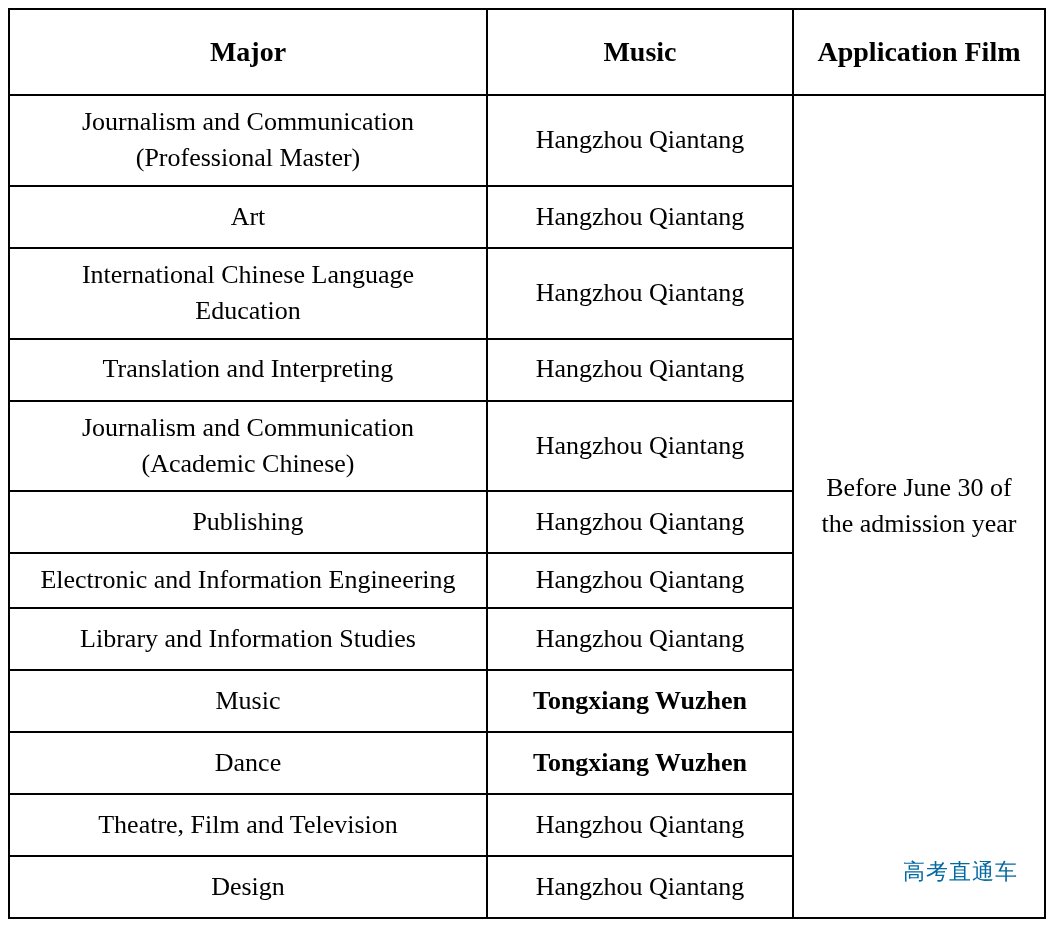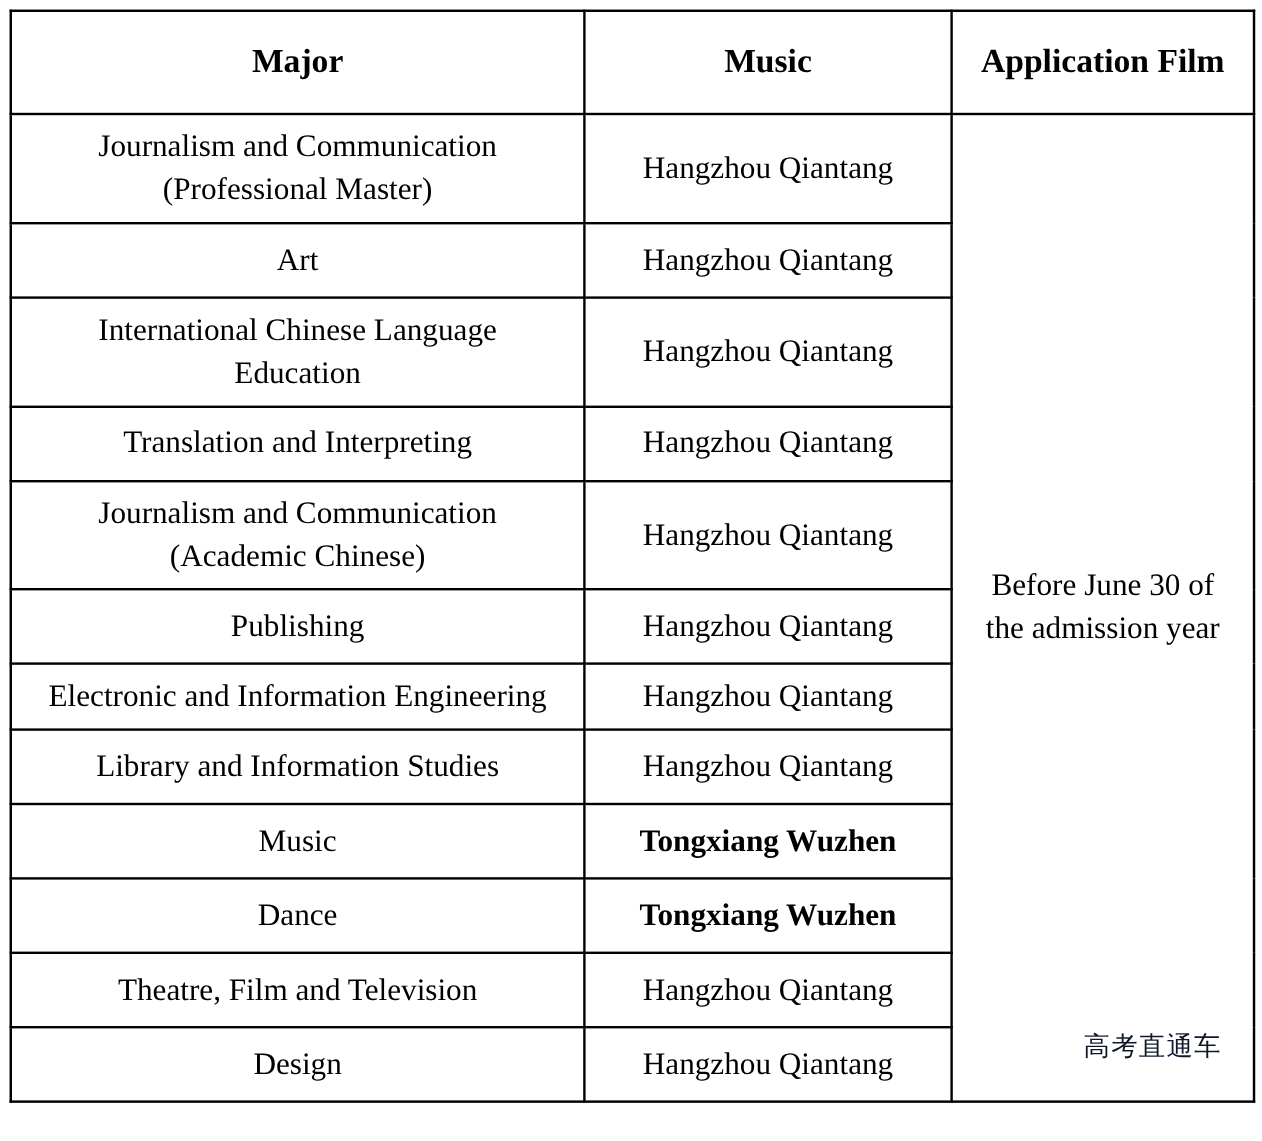--- a/index.html
+++ b/index.html
@@ -55,21 +55,21 @@
   }
   td.app-time-cell {
     font-size: 26px;
     line-height: 1.55;
     padding: 8px 16px;
   }
   .watermark {
     position: absolute;
     right: 28px;
     bottom: 32px;
-    color: #0f172a;
+    color: #0369a1;
     font-size: 22px;
     letter-spacing: 1px;
     font-family: Liberation Sans, sans-serif;
   }
 </style>
 </head>
 <body>
 
 <div class="page">
   <table class="admissions">

